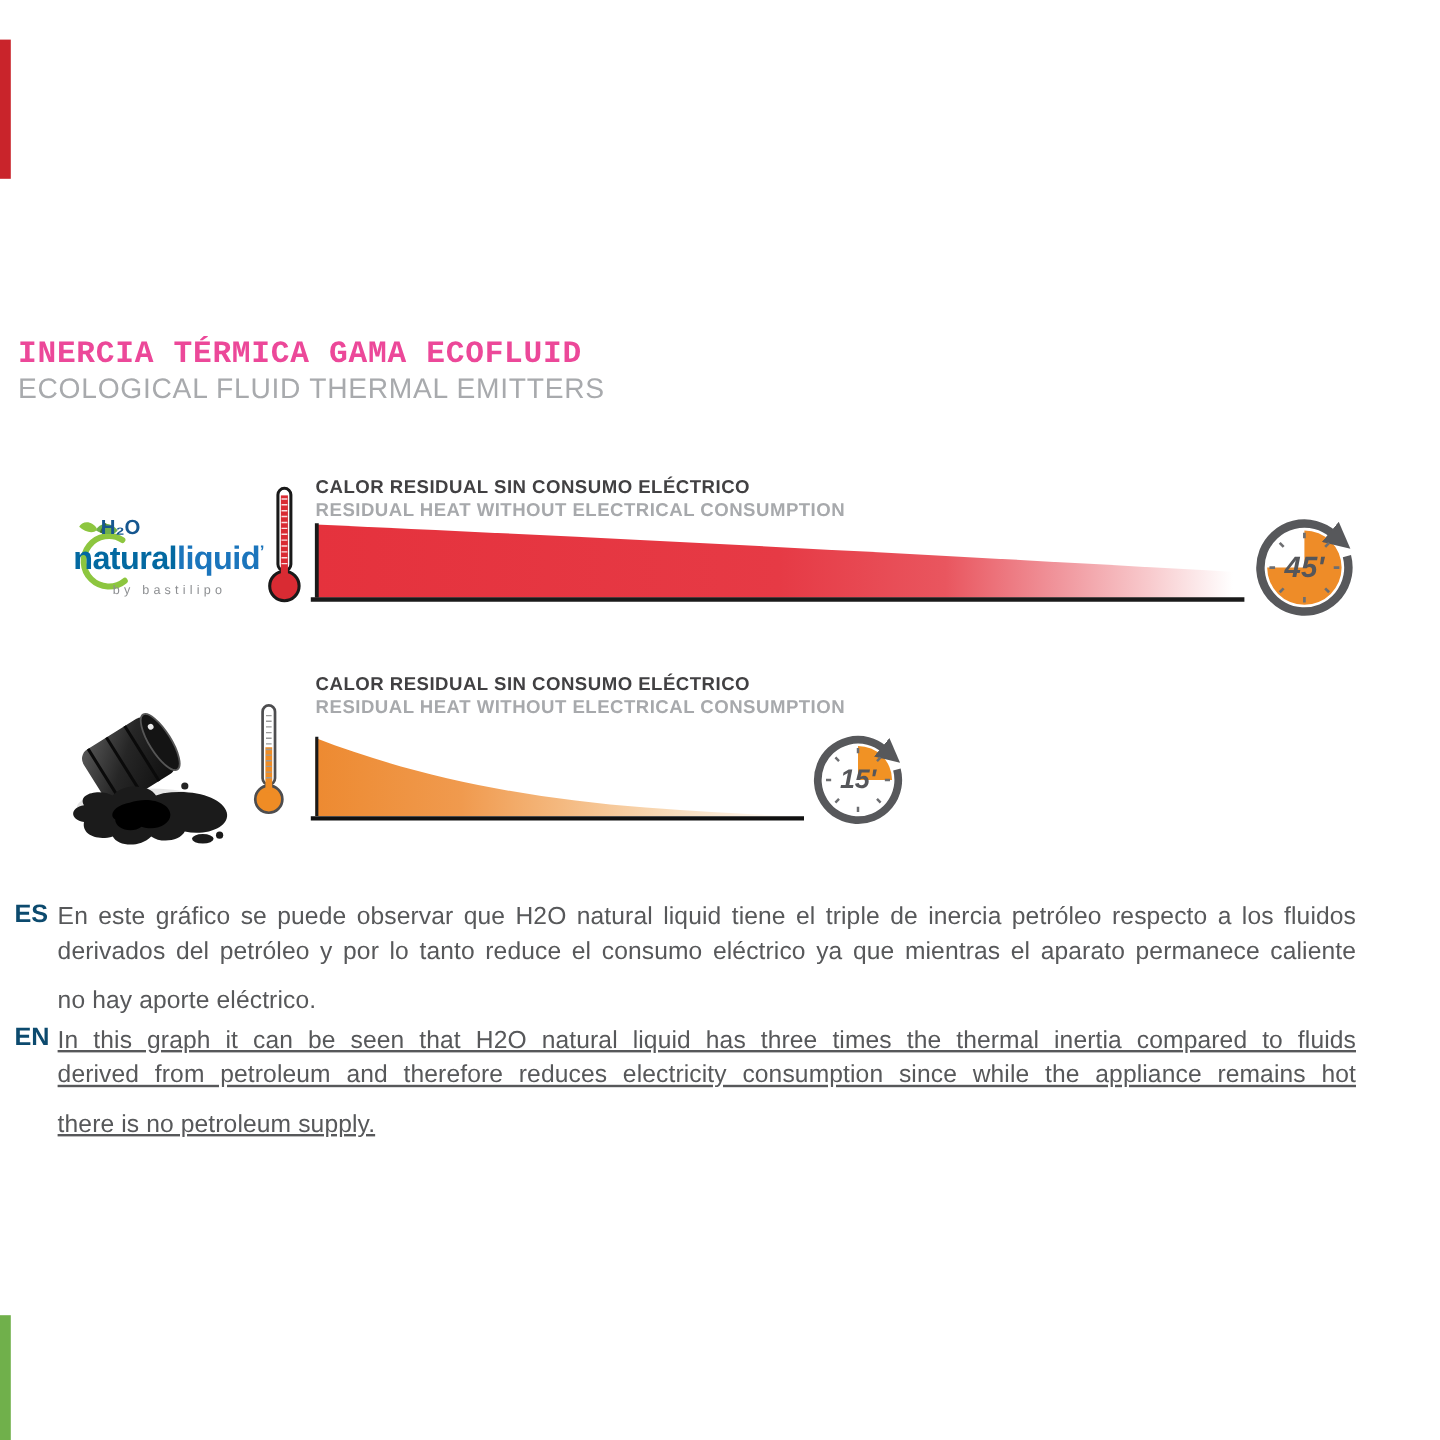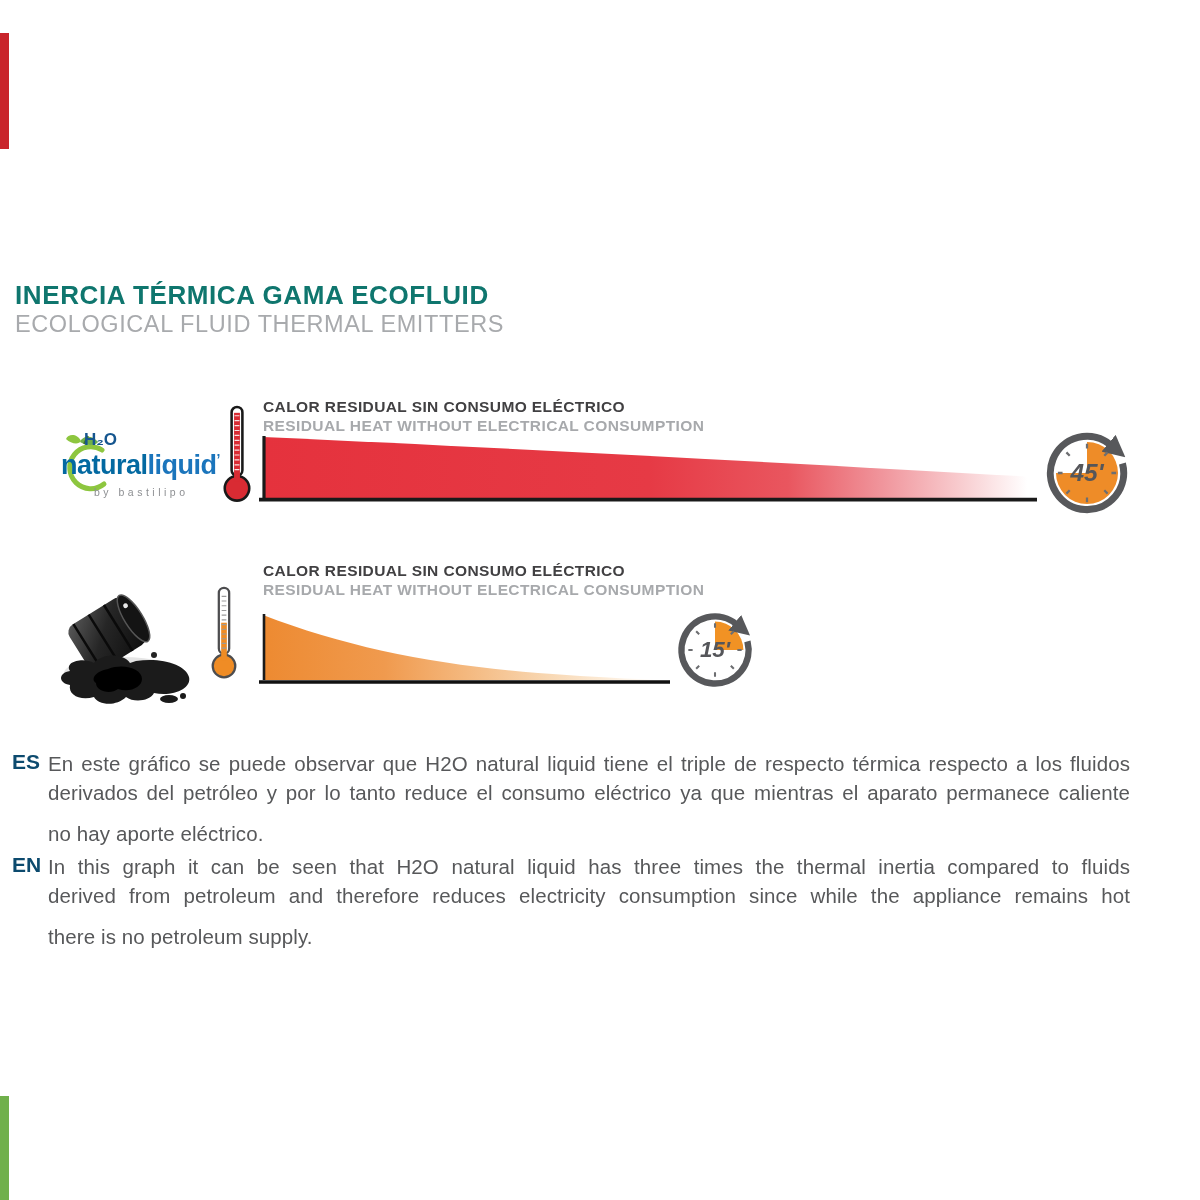--- a/index.html
+++ b/index.html
@@ -7,21 +7,21 @@
        font-family:"Liberation Sans",sans-serif;-webkit-font-smoothing:antialiased;}
   .abs{position:absolute;}
 
   
   .edge-bar{position:absolute;left:0;width:9px;}
   .edge-bar.red{top:33px;height:116px;background:#c9242b;}
   .edge-bar.green{top:1096px;height:104px;background:#70b04b;}
 
   
   .header{position:absolute;left:15px;top:281px;}
-  .title-es{font-size:26px;font-weight:bold;color:#0f766e;letter-spacing:.6px;line-height:28px;}
+  .title-es{font-size:26px;font-weight:bold;color:#ec4899;letter-spacing:.6px;line-height:28px;font-family:Liberation Mono, monospace;}
   .title-en{font-size:23.5px;font-weight:normal;color:#a8aaad;letter-spacing:.6px;line-height:27px;margin-top:2px;}
 
   
   .chart-label-es{font-size:15.5px;font-weight:700;color:#414042;letter-spacing:.4px;line-height:17px;}
   .chart-label-en{font-size:15.5px;font-weight:600;color:#a7a9ac;letter-spacing:.4px;line-height:17px;margin-top:2px;}
 
   
   .logo{position:absolute;left:48px;top:424px;width:160px;height:82px;}
   .logo .h2o{position:absolute;left:36px;top:6px;font-size:17px;font-weight:bold;color:#15568f;}
   .logo .wordmark{position:absolute;left:13px;top:26px;white-space:nowrap;font-weight:bold;font-size:27px;letter-spacing:-0.5px;}
@@ -160,23 +160,23 @@
     </marker>
   </defs>
   <path d="M50,50 L50,17 A33,33 0 0 1 83,50 Z" fill="#f19224"></path>
   <path d="M87.7,39.9 A39,39 0 1 1 75.1,20.1" stroke="#57585b" stroke-width="7.5" fill="none" marker-end="url(#arrowG2)"></path>
   <path d="M50,24 L50,19 M68.4,31.6 L71.9,28.1 M76,50 L81,50 M68.4,68.4 L71.9,71.9 M50,76 L50,81 M31.6,68.4 L28.1,71.9 M24,50 L19,50 M31.6,31.6 L28.1,28.1" stroke="#6d6e71" stroke-width="2.4"></path>
   <text x="50" y="58" text-anchor="middle" font-size="26" font-weight="bold" font-style="italic" fill="#55565a">15'</text>
 </svg>
 
 <div class="para-label" style="top:750px;">ES</div>
 <div class="para" style="top:749px;">
-  <div class="jline">En este gráfico se puede observar que H2O natural liquid tiene el triple de respecto térmica respecto a los fluidos</div>
+  <div class="jline">En este gráfico se puede observar que H2O natural liquid tiene el triple de inercia petróleo respecto a los fluidos</div>
   <div class="jline">derivados del petróleo y por lo tanto reduce el consumo eléctrico ya que mientras el aparato permanece caliente</div>
   <div class="lline">no hay aporte eléctrico.</div>
 </div>
 
 <div class="para-label" style="top:853px;">EN</div>
-<div class="para" style="top:852px;">
+<div class="para" style="top:852px;text-decoration:underline;">
   <div class="jline">In this graph it can be seen that H2O natural liquid has three times the thermal inertia compared to fluids</div>
   <div class="jline">derived from petroleum and therefore reduces electricity consumption since while the appliance remains hot</div>
   <div class="lline">there is no petroleum supply.</div>
 </div>
 
 </body></html>

